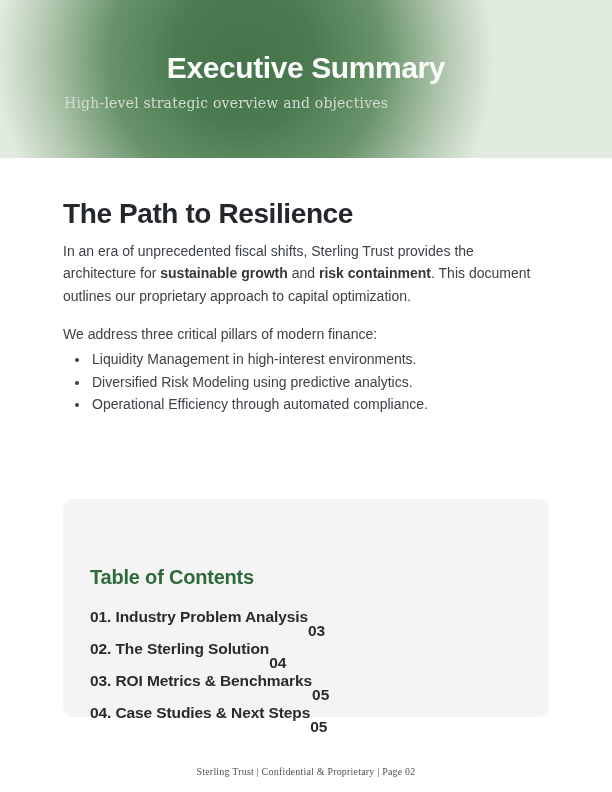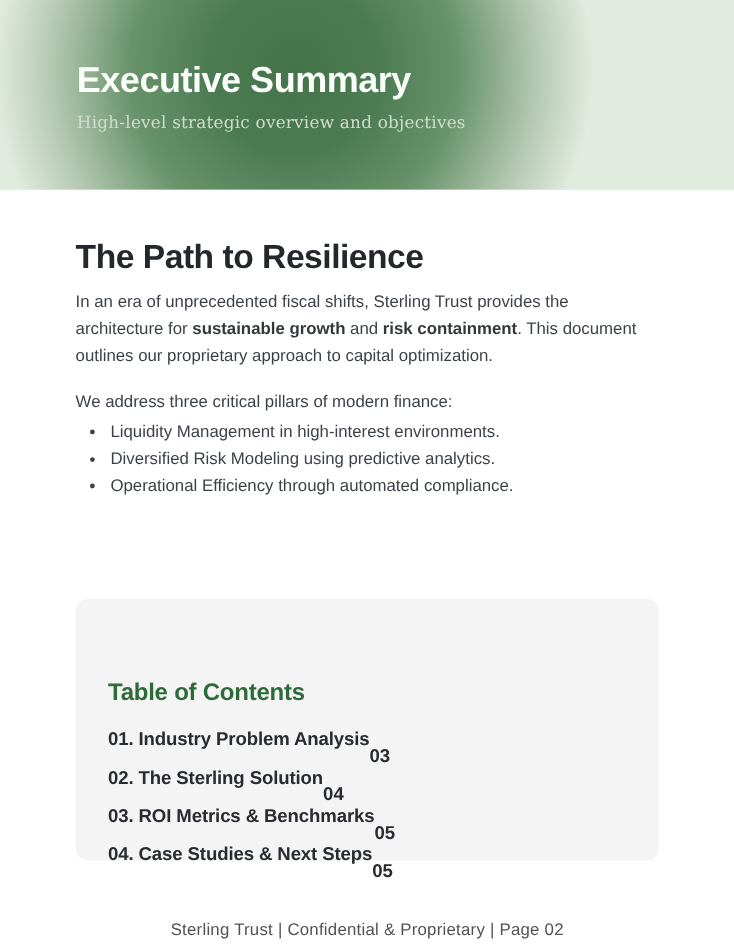--- a/index.html
+++ b/index.html
@@ -19,20 +19,21 @@
     background-image: radial-gradient(circle 250px at 245px 58px,
       #45744a 0%, #4d7b51 28%, #69946b 55%, #b7cbb4 82%, #e2ebe0 100%);
     padding: 50px 64px 0 64px;
   }
   .hero h1 {
     color: #fbfdfb;
     font-size: 30px;
     font-weight: 700;
     letter-spacing: -0.4px;
     line-height: 36px;
+    text-align: center;
   }
   .hero .subtitle {
     margin-top: 9px;
     font-family: "DejaVu Serif", serif;
     font-size: 14px;
     letter-spacing: 0.2px;
     color: #d3dbd0;
   }
 
   
@@ -102,22 +103,22 @@
     color: #282b2f;
     margin-top: 27px;
   }
 
   
   .doc-footer {
     margin-top: 49px;
     text-align: center;
   }
   .doc-footer p {
-    font-family: Liberation Sans, sans-serif;
-    font-size: 14px;
+    font-family: Liberation Serif, serif;
+    font-size: 10px;
     letter-spacing: 0.2px;
     color: #50534f;
   }
 </style>
 </head>
 <body>
 
 <div class="page">
 
   <header class="hero">

